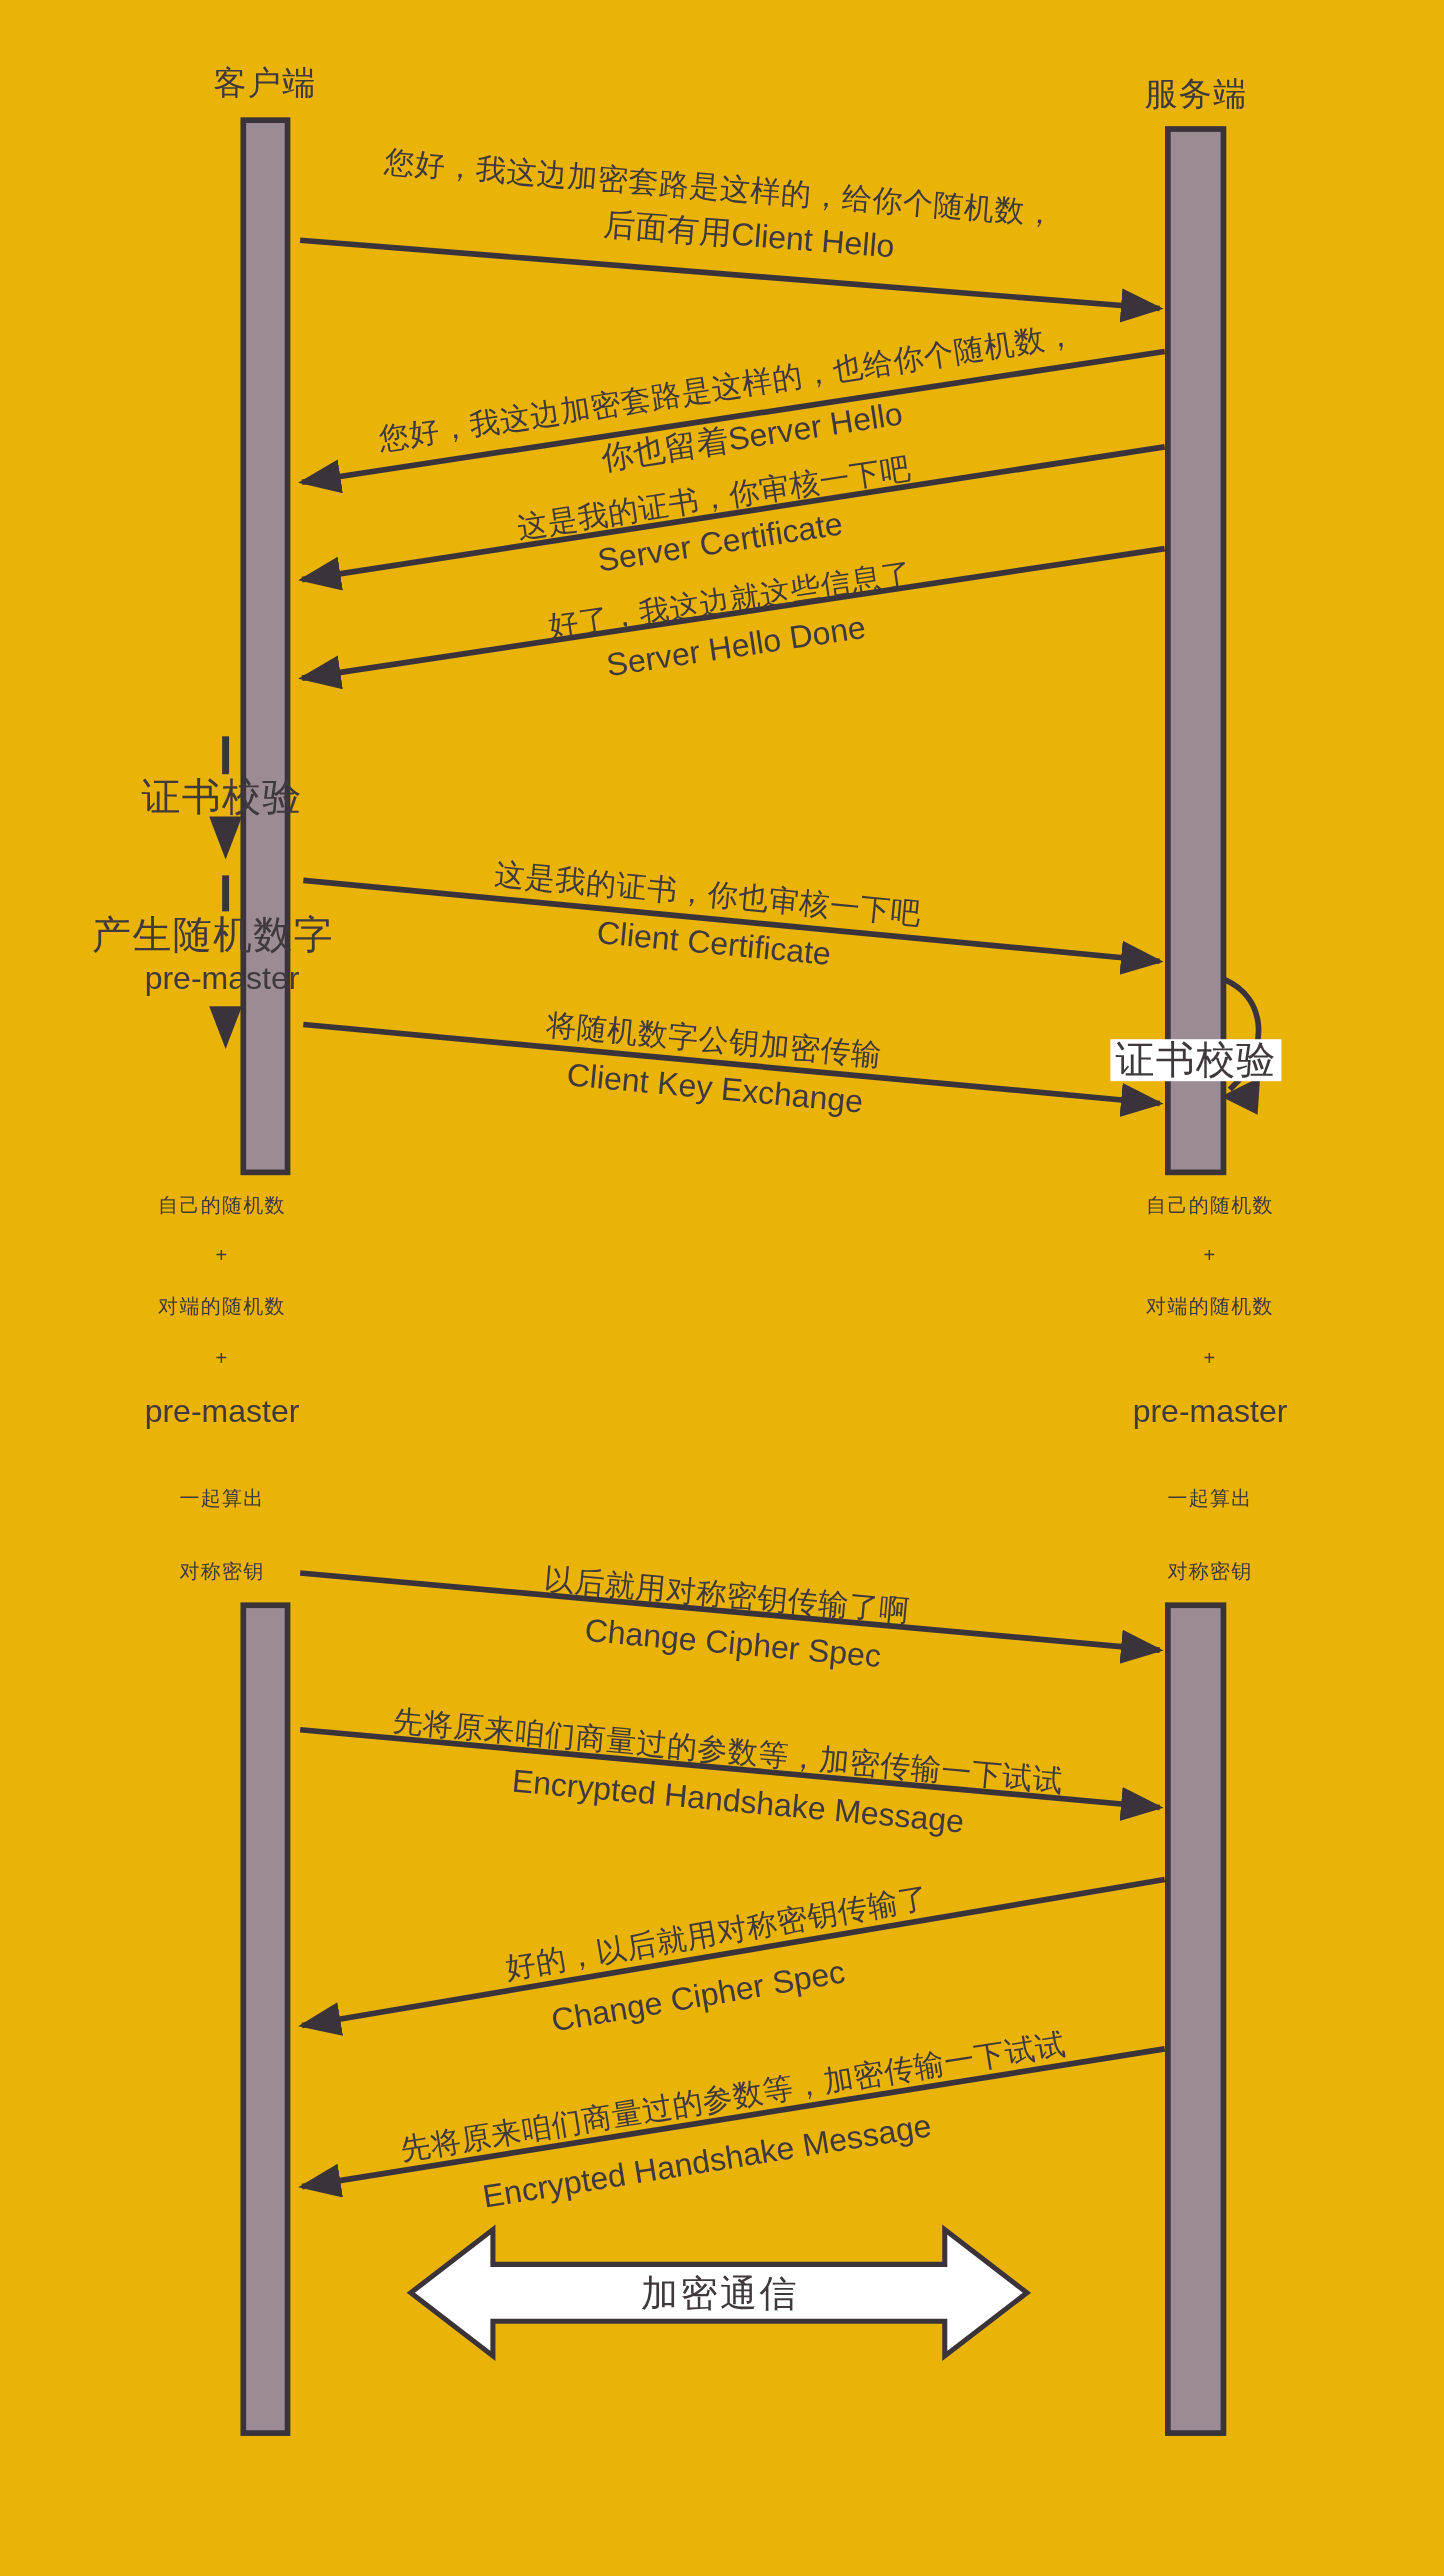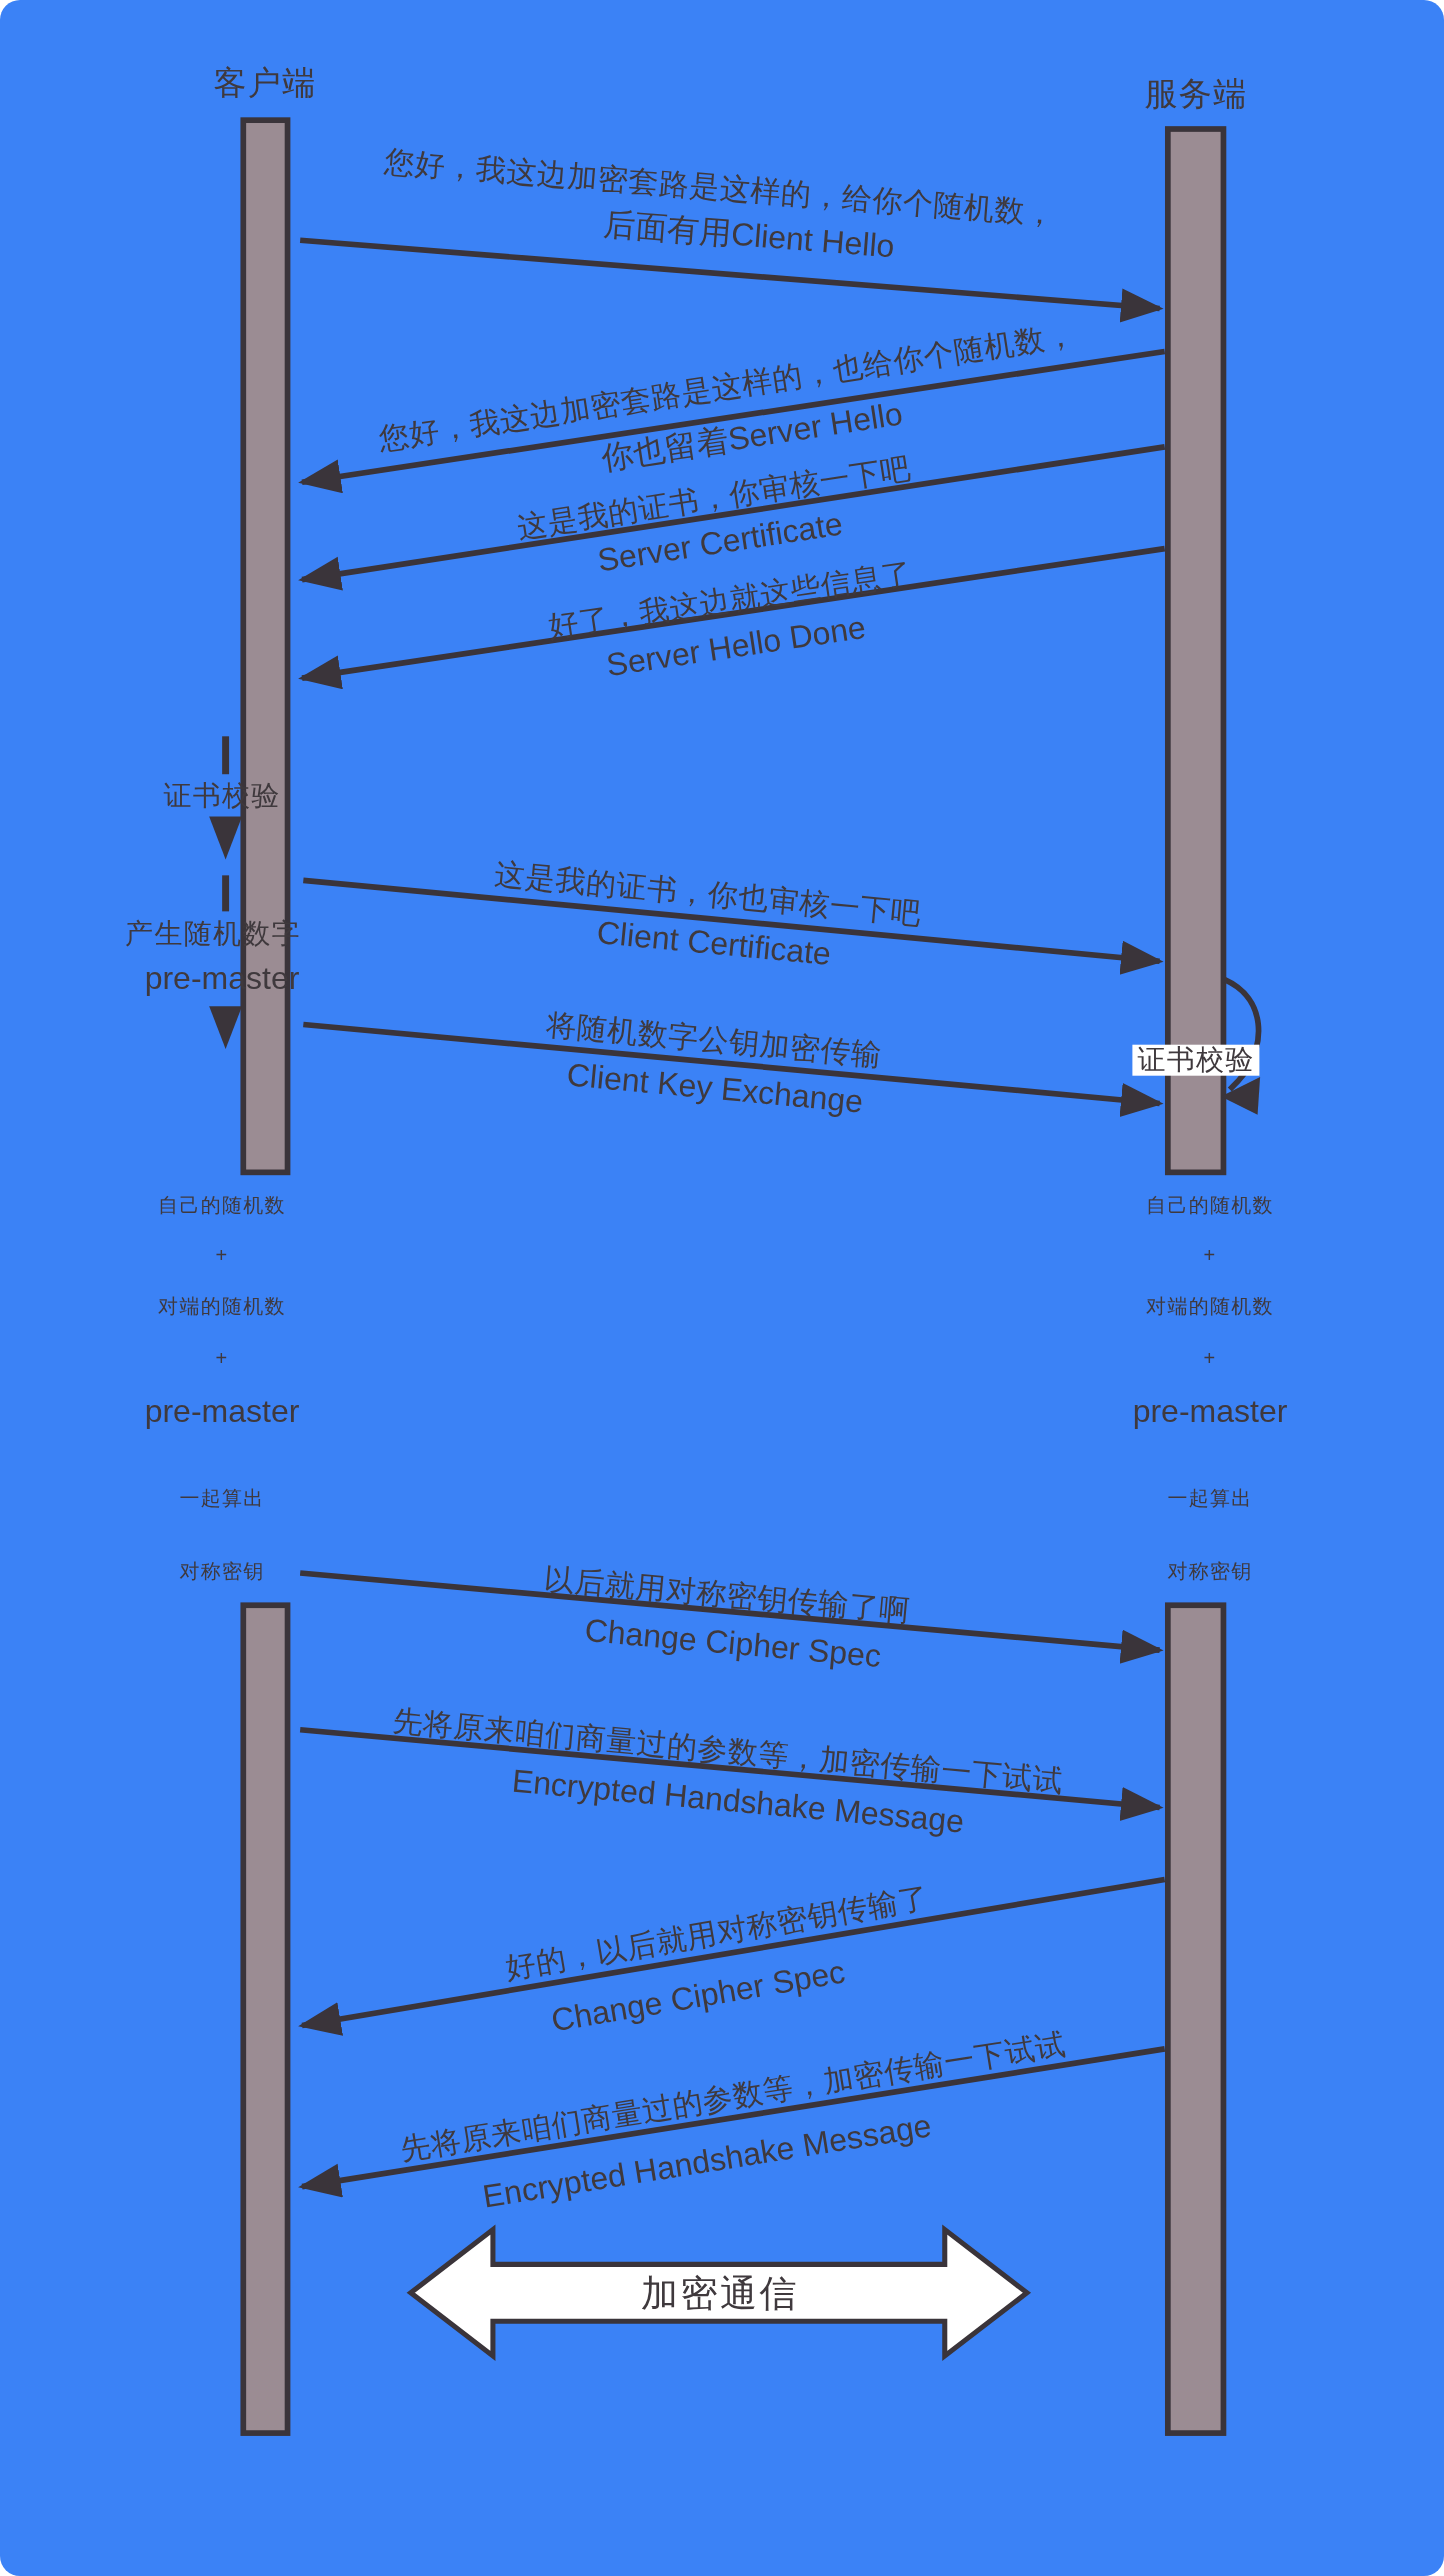--- a/index.html
+++ b/index.html
@@ -5,38 +5,37 @@
   :root{
     --stroke:#3a343a;
     --text:#3f393d;
     --fill:#9b8c93;
   }
   html,body{margin:0;padding:0;background:#ffffff;}
   #page{
     position:relative;
     width:1444px;
     height:2576px;
-    background:#3b82f6;
+    background:#eab308;
     font-family:"Liberation Sans", sans-serif;
     color:var(--text);
     overflow:hidden;
-    border-radius:20px;
   }
   #diagram-svg{position:absolute;left:0;top:0;}
   .t{
     position:absolute;
     transform:translate(-50%,-50%);
     white-space:nowrap;
     color:var(--text);
     line-height:1;
   }
   .actor{font-size:33px;letter-spacing:1.3px;}
   .zh{font-size:30px;letter-spacing:0.6px;}
   .en{font-size:32px;}
-  .step{font-size:28px;letter-spacing:1.3px;font-family:Liberation Serif, serif;}
+  .step{font-size:39px;letter-spacing:1.3px;font-family:Liberation Serif, serif;}
   .stack{font-size:20px;letter-spacing:1.3px;}
   .banner{font-size:37px;letter-spacing:2.5px;}
   .whitebg{background:#ffffff;padding:1.3px 5px;}
 </style>
 </head>
 <body>
 
 <div id="page">
 
   <svg id="diagram-svg" width="1444" height="2576" viewBox="0 0 2285 4076">

